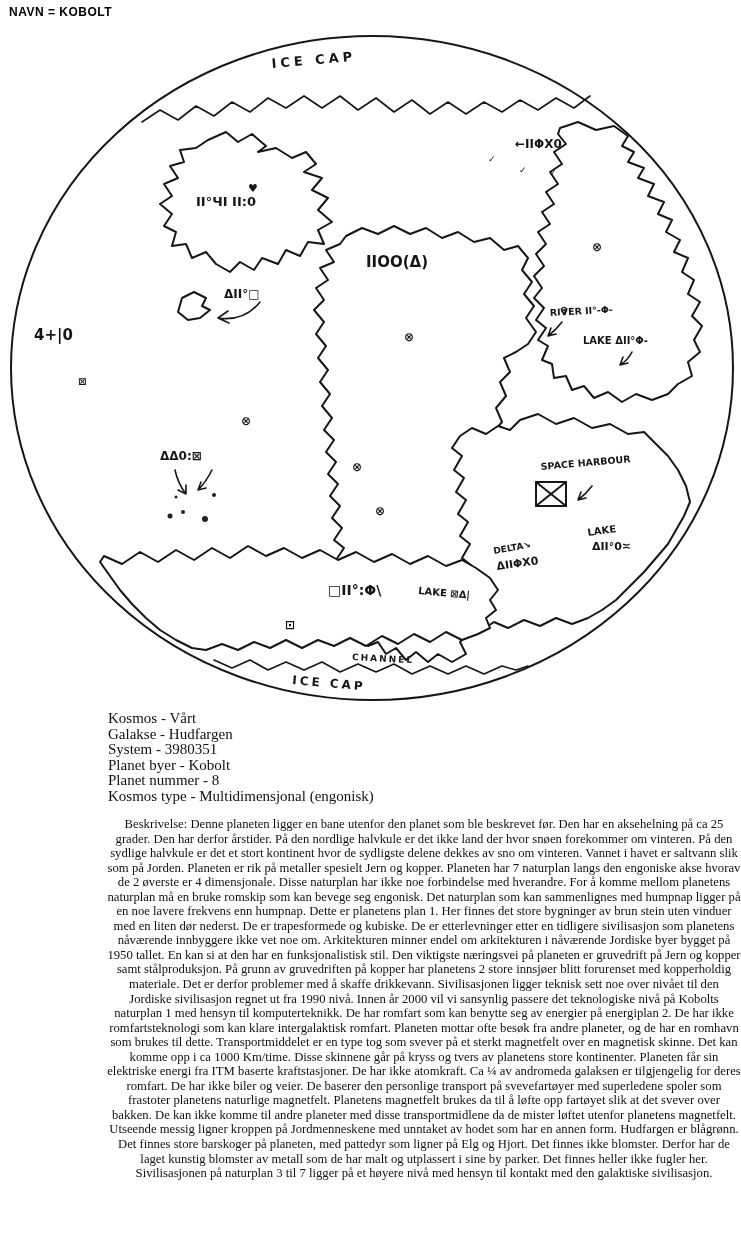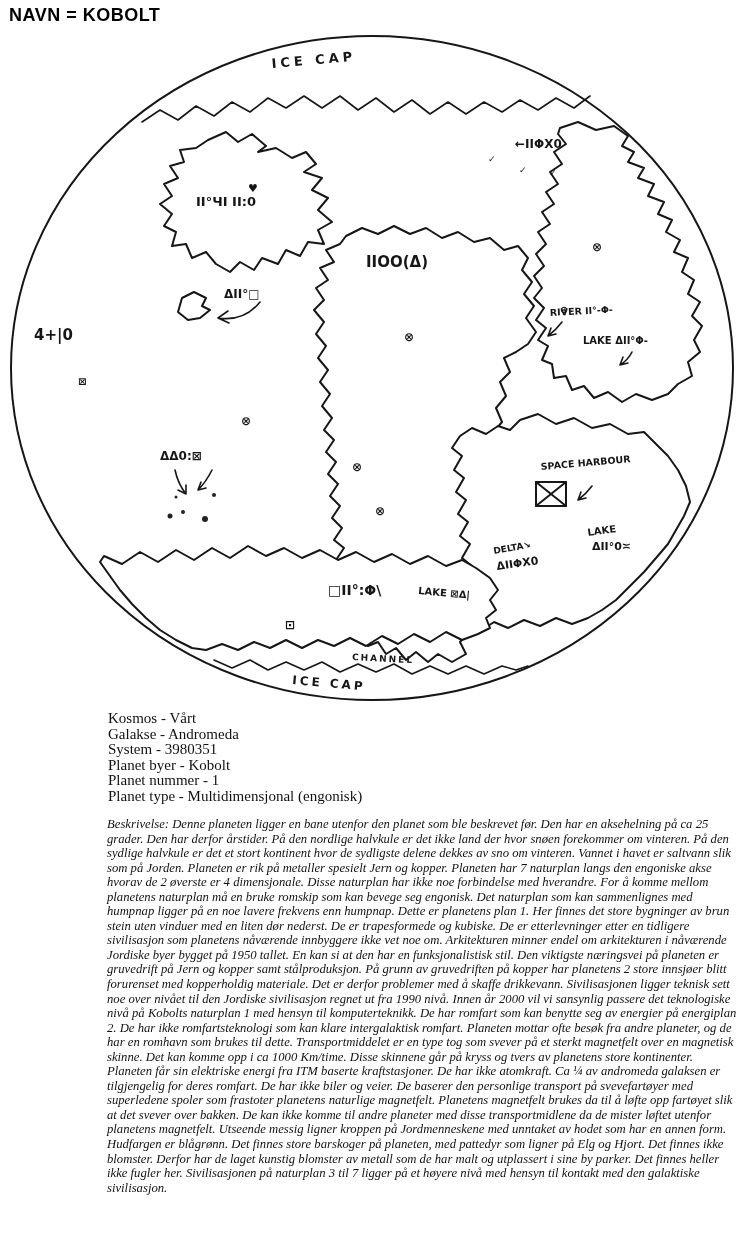--- a/index.html
+++ b/index.html
@@ -3,38 +3,38 @@
 <meta charset="utf-8">
 <style>
   html,body{margin:0;padding:0;}
   body{
     width:741px;height:1250px;position:relative;background:#ffffff;
     font-family:"Liberation Serif",serif;color:#111;overflow:hidden;
   }
   .header{
     position:absolute;left:9px;top:5px;
     font-family:"Liberation Sans",sans-serif;font-weight:bold;
-    font-size:18px;letter-spacing:.5px;color:#000;
+    font-size:12px;letter-spacing:.5px;color:#000;
   }
   .map-svg{position:absolute;left:0;top:0;}
   .map-svg path,.map-svg ellipse,.map-svg rect,.map-svg line{
     fill:none;stroke:#161616;stroke-width:2;stroke-linejoin:round;stroke-linecap:round;
   }
   .map-svg .land{fill:#ffffff;}
   .map-svg .thin{stroke-width:1.6;}
   .map-svg text{
     fill:#161616;font-family:"DejaVu Sans",sans-serif;font-weight:bold;
   }
   .meta{
     position:absolute;left:108px;top:711px;
     font-size:15px;line-height:15.6px;
   }
   .desc{
     position:absolute;left:107px;top:817px;width:634px;
-    font-size:12.7px;line-height:14.55px;text-align:left;font-style:italic;
+    font-size:12.7px;line-height:14.55px;text-align:center;
   }
 </style>
 </head>
 <body>
 
 <div class="header">NAVN = KOBOLT</div>
 
 <svg class="map-svg" width="741" height="710" viewBox="0 0 741 710">
 
   <ellipse cx="372" cy="368" rx="361" ry="332" stroke-width="2.6"></ellipse>
@@ -104,20 +104,20 @@
   <text x="560" y="313" font-size="10">⊛</text>
   <text x="285" y="629" font-size="12">⊡</text>
   <text x="78" y="385" font-size="10">⊠</text>
   <text x="488" y="162" font-size="9">✓</text>
   <text x="519" y="173" font-size="9">✓</text>
   <text x="549" y="176" font-size="9">✓</text>
 </svg>
 
 <div class="meta">
   <div>Kosmos - Vårt</div>
-  <div>Galakse - Andromeda</div>
+  <div>Galakse - Hudfargen</div>
   <div>System - 3980351</div>
   <div>Planet byer - Kobolt</div>
-  <div>Planet nummer - 1</div>
-  <div>Planet type - Multidimensjonal (engonisk)</div>
+  <div>Planet nummer - 8</div>
+  <div>Kosmos type - Multidimensjonal (engonisk)</div>
 </div>
 
 <div class="desc">Beskrivelse: Denne planeten ligger en bane utenfor den planet som ble beskrevet før. Den har en aksehelning på ca 25 grader. Den har derfor årstider.  På den nordlige halvkule er det ikke land der hvor snøen forekommer om vinteren. På den sydlige halvkule er det et stort kontinent hvor de sydligste delene dekkes av sno om vinteren. Vannet i havet er saltvann slik som på Jorden. Planeten er rik på metaller spesielt Jern og kopper. Planeten har 7 naturplan langs den engoniske akse hvorav de 2 øverste er 4 dimensjonale.  Disse naturplan har ikke noe forbindelse med hverandre. For å komme mellom planetens naturplan må en bruke romskip som kan bevege seg engonisk.  Det naturplan som kan sammenlignes med humpnap ligger på en noe lavere frekvens enn humpnap. Dette er planetens plan 1. Her finnes det store bygninger av brun stein uten vinduer med en liten dør nederst. De er trapesformede og kubiske. De er etterlevninger etter en tidligere sivilisasjon som planetens nåværende innbyggere ikke vet noe om. Arkitekturen minner endel om arkitekturen i nåværende Jordiske byer bygget på 1950 tallet. En kan si at den har en funksjonalistisk stil. Den viktigste næringsvei på planeten er gruvedrift på Jern og kopper samt stålproduksjon. På grunn av gruvedriften på kopper har planetens 2 store innsjøer blitt forurenset med kopperholdig materiale. Det er derfor problemer med å skaffe drikkevann. Sivilisasjonen ligger teknisk sett noe over nivået til den Jordiske sivilisasjon regnet ut fra 1990 nivå. Innen år 2000 vil vi sansynlig passere det teknologiske nivå på Kobolts naturplan 1 med hensyn til komputerteknikk. De har romfart som kan benytte seg av energier på energiplan 2. De har ikke romfartsteknologi som kan klare intergalaktisk romfart. Planeten mottar ofte besøk fra andre planeter, og de har en romhavn som brukes til dette. Transportmiddelet er en type tog som svever på et sterkt magnetfelt over en magnetisk skinne. Det kan komme opp i ca 1000 Km/time. Disse skinnene går på kryss og tvers av planetens store kontinenter. Planeten får sin elektriske energi fra ITM baserte kraftstasjoner. De har ikke atomkraft. Ca ¼ av andromeda galaksen er tilgjengelig for deres romfart. De har ikke biler og veier. De baserer den personlige transport på svevefartøyer med superledene spoler som frastoter planetens naturlige magnetfelt. Planetens magnetfelt brukes da til å løfte opp fartøyet slik at det svever over bakken. De kan ikke komme til andre planeter med disse transportmidlene da de mister løftet utenfor planetens magnetfelt. Utseende messig ligner kroppen på Jordmenneskene med unntaket av hodet som har en annen form. Hudfargen er blågrønn. Det finnes store barskoger på planeten, med pattedyr som ligner på Elg og Hjort. Det finnes ikke blomster.  Derfor har de laget kunstig blomster av metall som de har malt og utplassert i sine by parker. Det finnes heller ikke fugler her.  Sivilisasjonen på naturplan 3 til 7 ligger på et høyere nivå med hensyn til kontakt med den galaktiske sivilisasjon.</div>
 
 </body></html>

